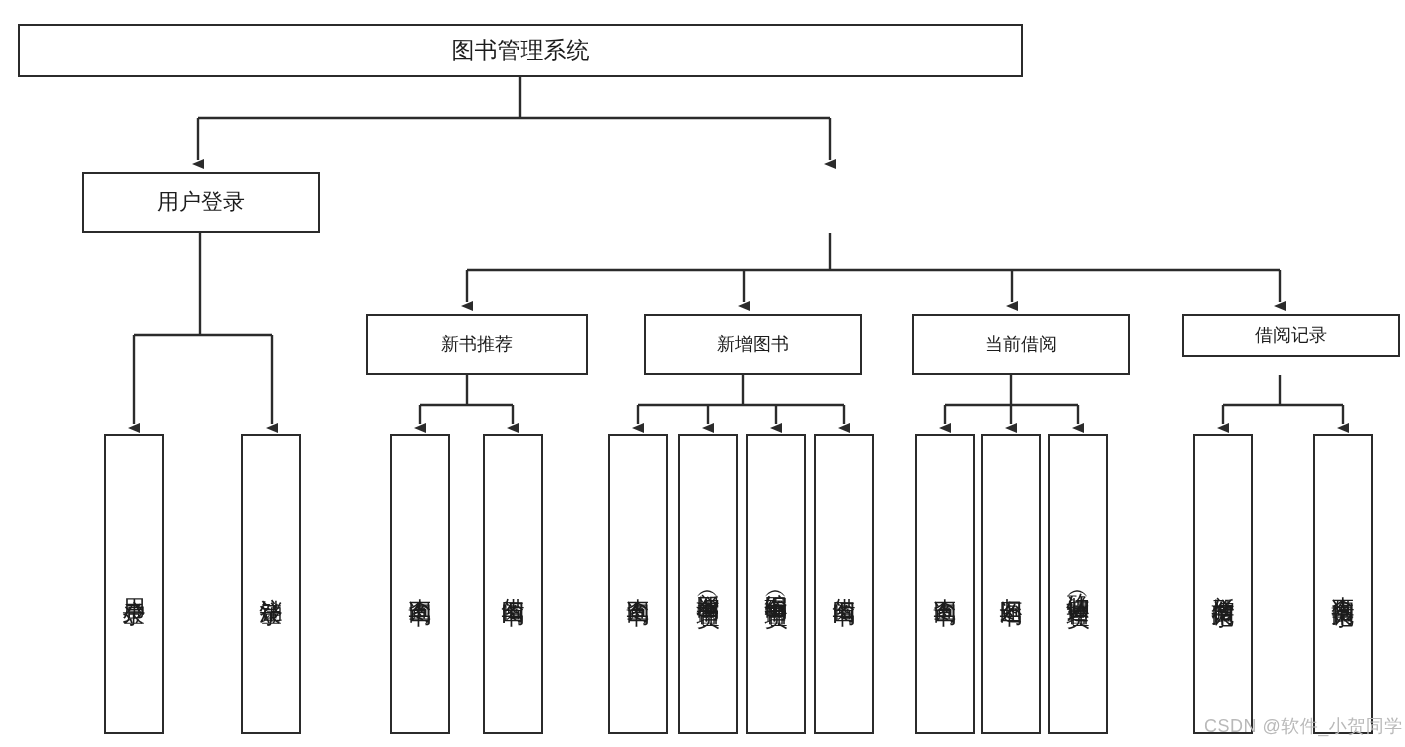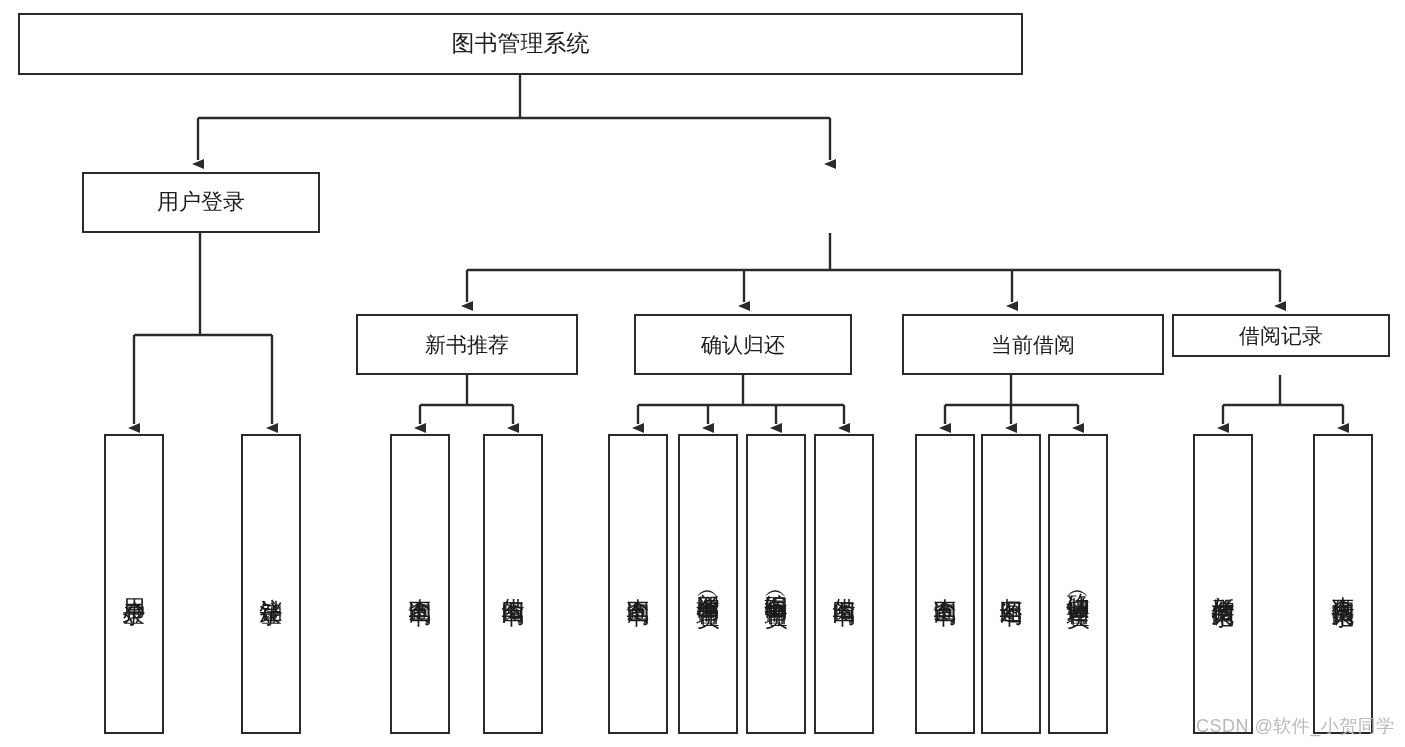--- a/index.html
+++ b/index.html
@@ -40,37 +40,38 @@
     display: block;
     text-align: center;
     line-height: 1.12;
     color: #1c1c1c;
     white-space: nowrap;
   }
   
   .node.root { font-size: 23px; }
   
   .node.h1 { font-size: 22px; }
-  .node.h2 { font-size: 21px; }
+  .node.h2 { font-size: 18px; margin-left: 10px; }
   
   .node.leaf .label {
     writing-mode: vertical-rl;
     text-orientation: upright;
     font-size: 23px;
     letter-spacing: 2px;
     line-height: 1;
     max-height: 100%;
   }
   .watermark {
     position: absolute;
     font-size: 18px;
     color: #b9b9b9;
     white-space: nowrap;
     z-index: 5;
     letter-spacing: 0.5px;
+    padding-left: 8px;
   }
 </style>
 </head>
 <body>
 
 <div id="canvas">
 
   <svg id="edges" viewBox="0 0 1405 747" xmlns="http://www.w3.org/2000/svg">
     <defs>
       <marker id="arrow" markerWidth="10" markerHeight="12" refX="1" refY="6" orient="auto" markerUnits="userSpaceOnUse">
@@ -114,35 +115,35 @@
       <path d="M1011,405 L1011,424" marker-end="url(#arrow)"></path>
       <path d="M1078,405 L1078,424" marker-end="url(#arrow)"></path>
 
       <path d="M1280,375 L1280,405"></path>
       <path d="M1223,405 L1343,405"></path>
       <path d="M1223,405 L1223,424" marker-end="url(#arrow)"></path>
       <path d="M1343,405 L1343,424" marker-end="url(#arrow)"></path>
     </g>
   </svg>
 
-  <div class="node root" style="left:18px; top:13px; width:1005px; height:62px;">
+  <div class="node root" style="left:18px; top:24px; width:1005px; height:53px;">
     <span class="label">图书管理系统</span>
   </div>
 
   <div class="node h1" style="left:82px; top:172px; width:238px; height:61px;">
     <span class="label">用户登录</span>
   </div>
 
   <div class="node h2" style="left:356px; top:314px; width:222px; height:61px;">
     <span class="label">新书推荐</span>
   </div>
   <div class="node h2" style="left:634px; top:314px; width:218px; height:61px;">
-    <span class="label">确认归还</span>
+    <span class="label">新增图书</span>
   </div>
-  <div class="node h2" style="left:902px; top:314px; width:262px; height:61px;">
+  <div class="node h2" style="left:902px; top:314px; width:218px; height:61px;">
     <span class="label">当前借阅</span>
   </div>
   <div class="node h2" style="left:1172px; top:314px; width:218px; height:43px;">
     <span class="label">借阅记录</span>
   </div>
 
   <div class="node leaf" style="left:104px; top:434px; width:60px; height:300px;">
     <span class="label">用户登录</span>
   </div>
   <div class="node leaf" style="left:241px; top:434px; width:60px; height:300px;">

